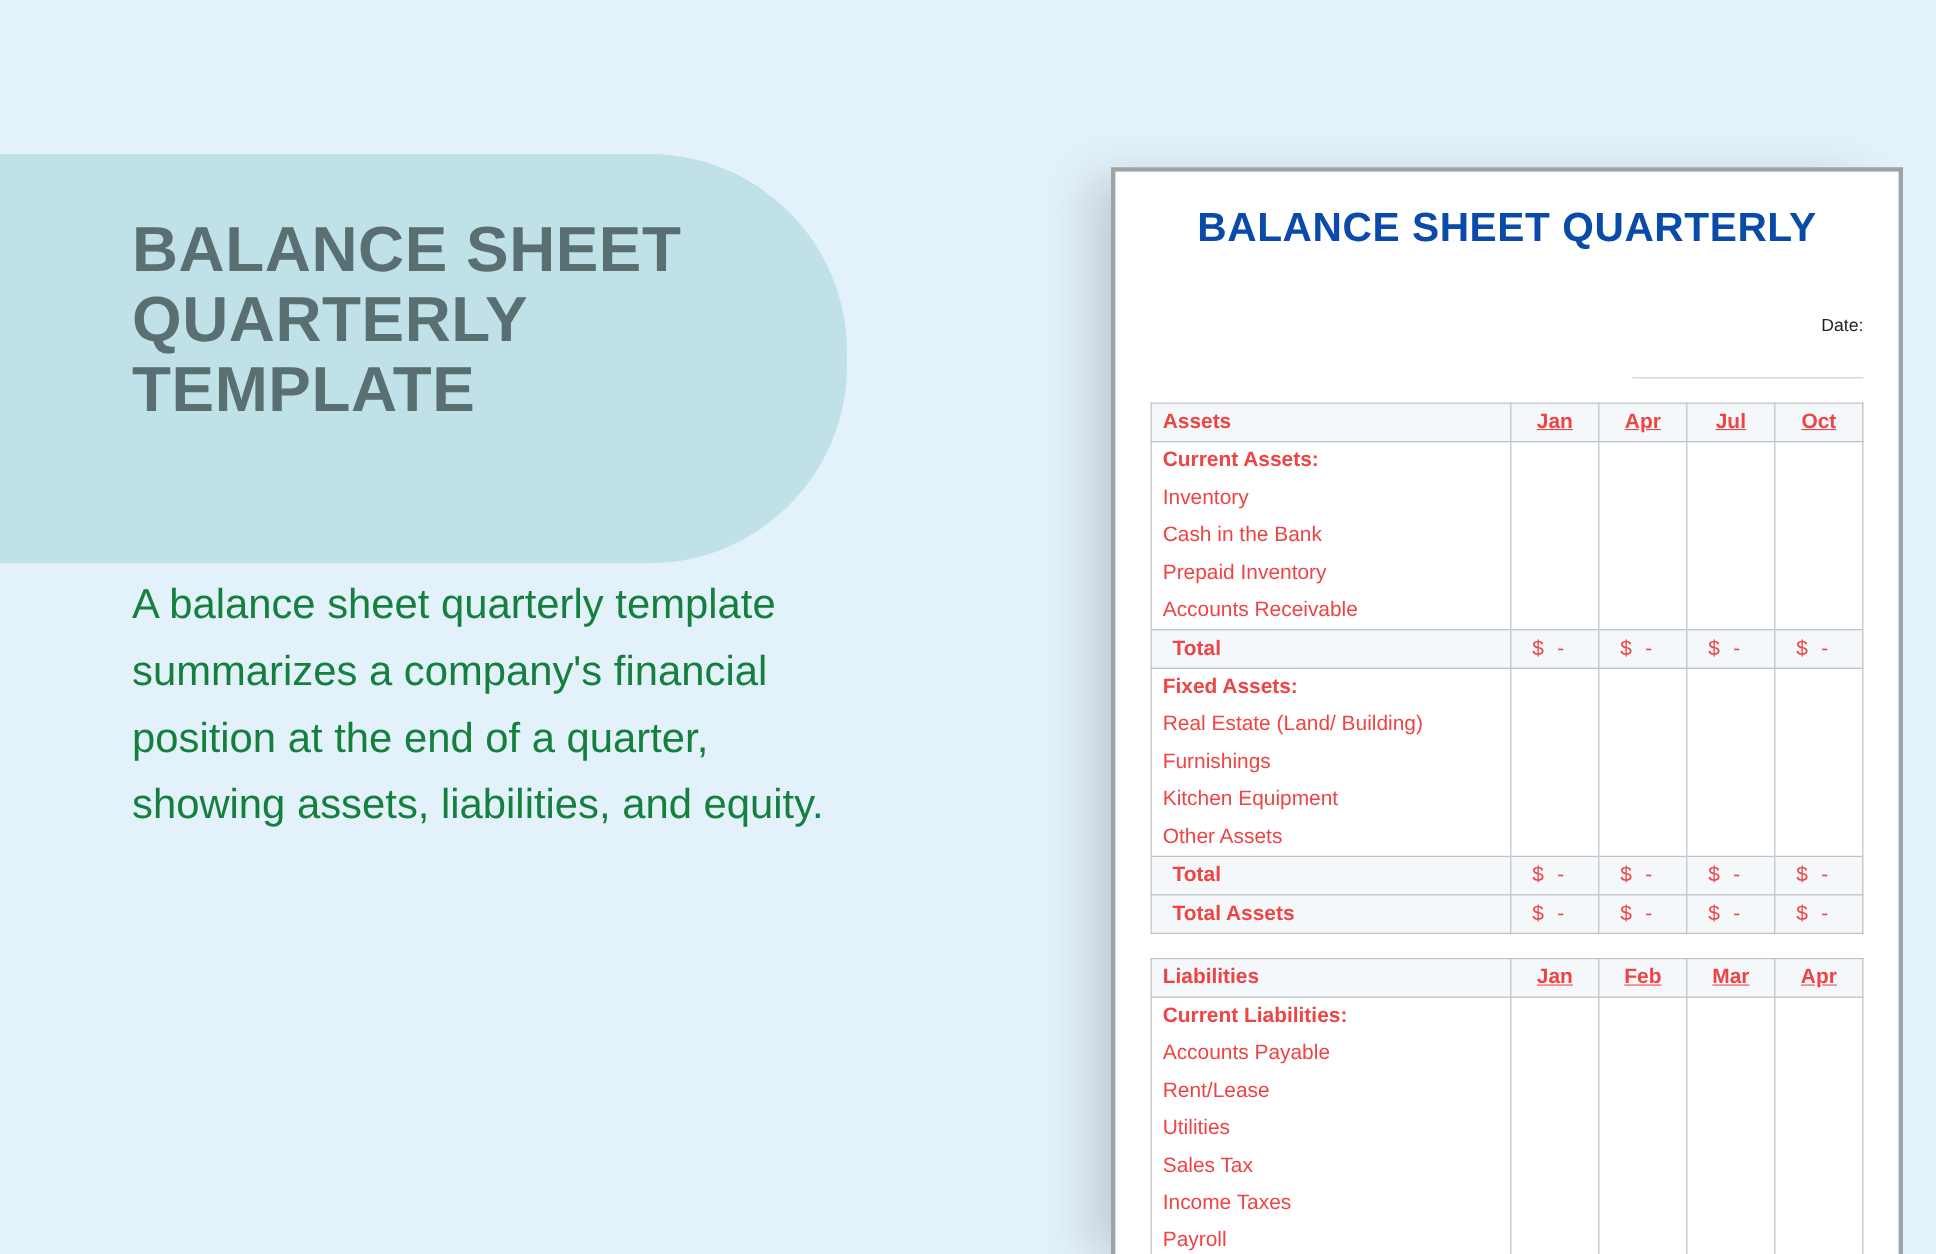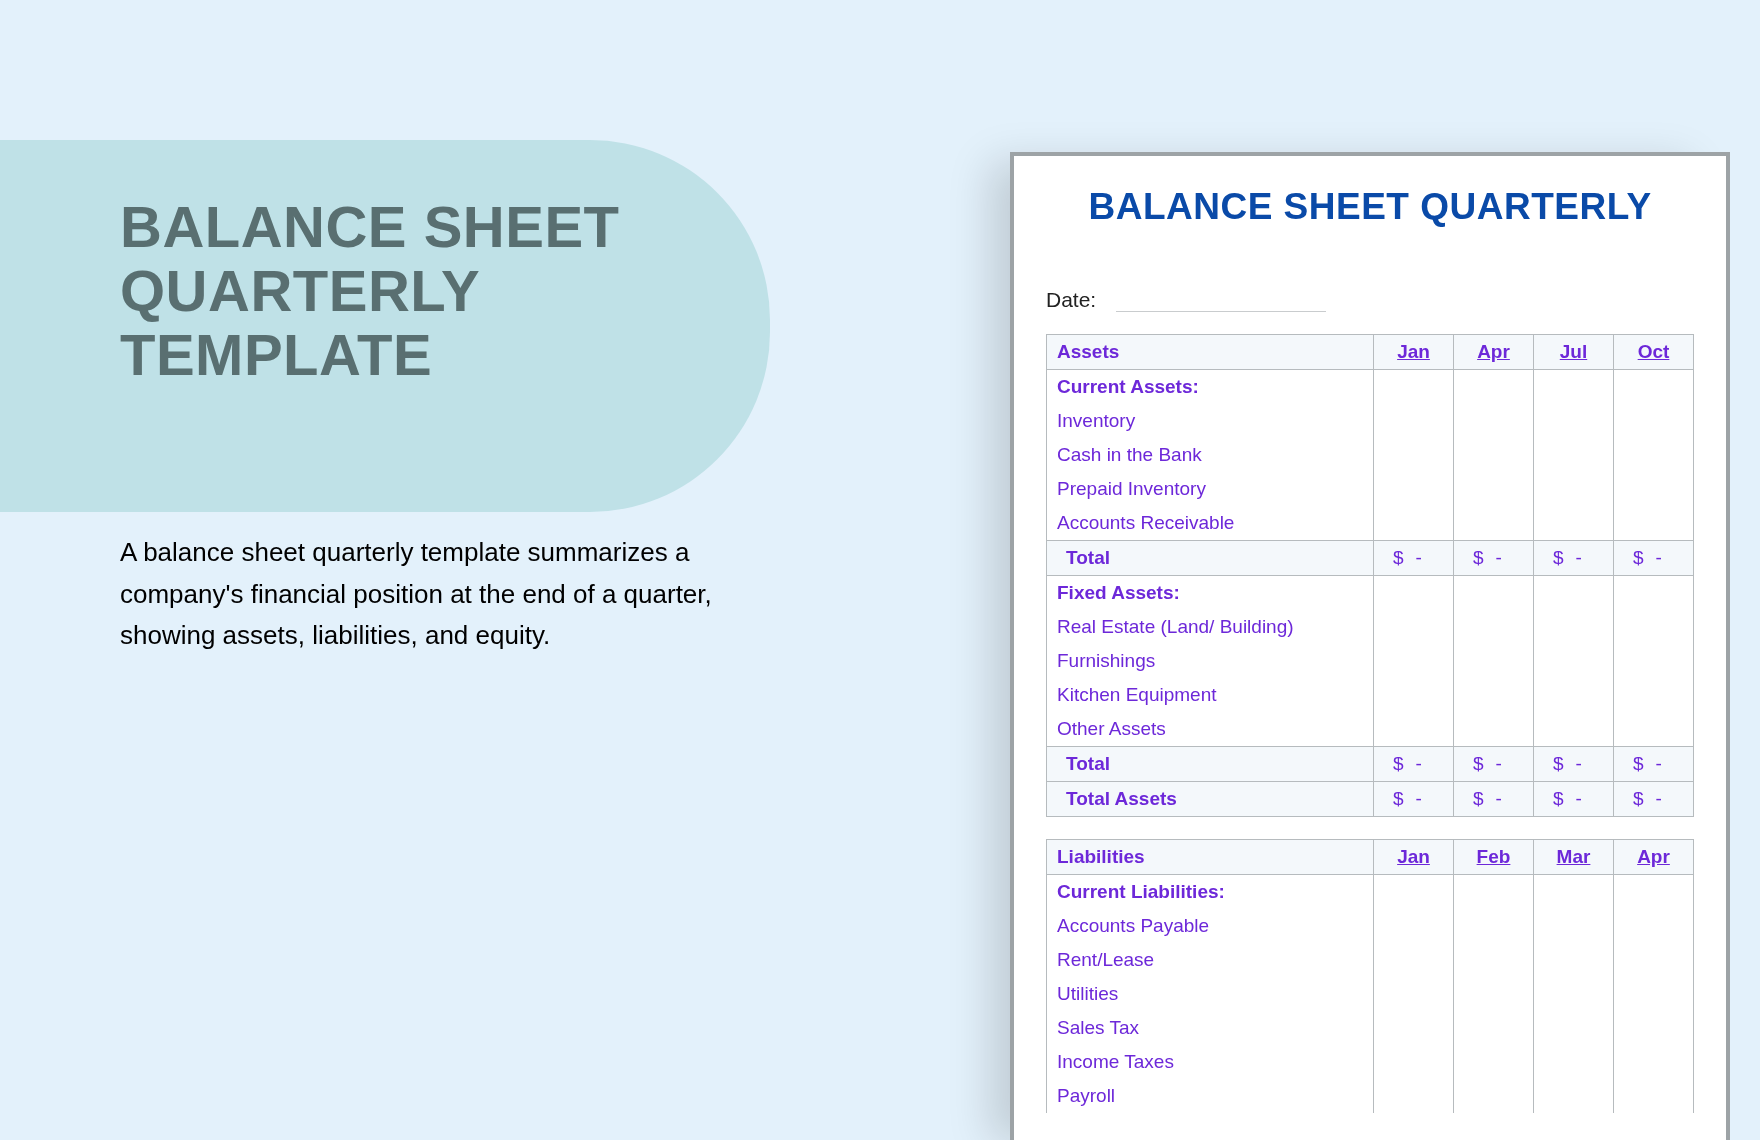--- a/index.html
+++ b/index.html
@@ -27,25 +27,24 @@
     font-size:58px;
     line-height:1.1;
     text-transform:uppercase;
     color:#596f71;
     letter-spacing:0.5px;
   }
   .promo-desc {
     position:absolute;
     top:520px; left:120px;
     width:640px;
-    font-size:26px;
+    font-size:38px;
     line-height:1.6;
     font-weight:500;
-    color:#000000;
-    margin-top:12px;
+    color:#15803d;
   }
 
   
   .doc-card {
     position:absolute;
     top:152px; left:1010px;
     width:720px; height:1000px;
     background:#ffffff;
     border:4px solid #9da3a6;
     box-shadow:-30px 0 40px -10px rgba(0,0,0,0.15);
@@ -55,38 +54,39 @@
   .doc-title {
     text-align:center;
     font-size:37px;
     font-weight:800;
     color:#0a4aa8;
     letter-spacing:0.5px;
     margin-top:0;
   }
   .date-row {
     margin-top:60px;
-    font-size:21px;
+    font-size:16px;
     color:#222;
     display:flex;
     align-items:flex-end;
     gap:20px;
+    flex-direction:column;
   }
   .date-line {
     width:210px;
     border-bottom:1px solid #c9ccce;
     height:18px;
   }
 
   table.sheet {
     width:100%;
     border-collapse:collapse;
     margin-top:22px;
     font-size:19px;
-    color:#6d28d9;
+    color:#ef4444;
   }
   table.sheet + table.sheet { margin-top:22px; }
   table.sheet th, table.sheet td {
     border:1px solid #b6bbbe;
     padding:6px 10px;
     text-align:left;
   }
   table.sheet th {
     background:#f4f8fb;
     font-weight:700;

